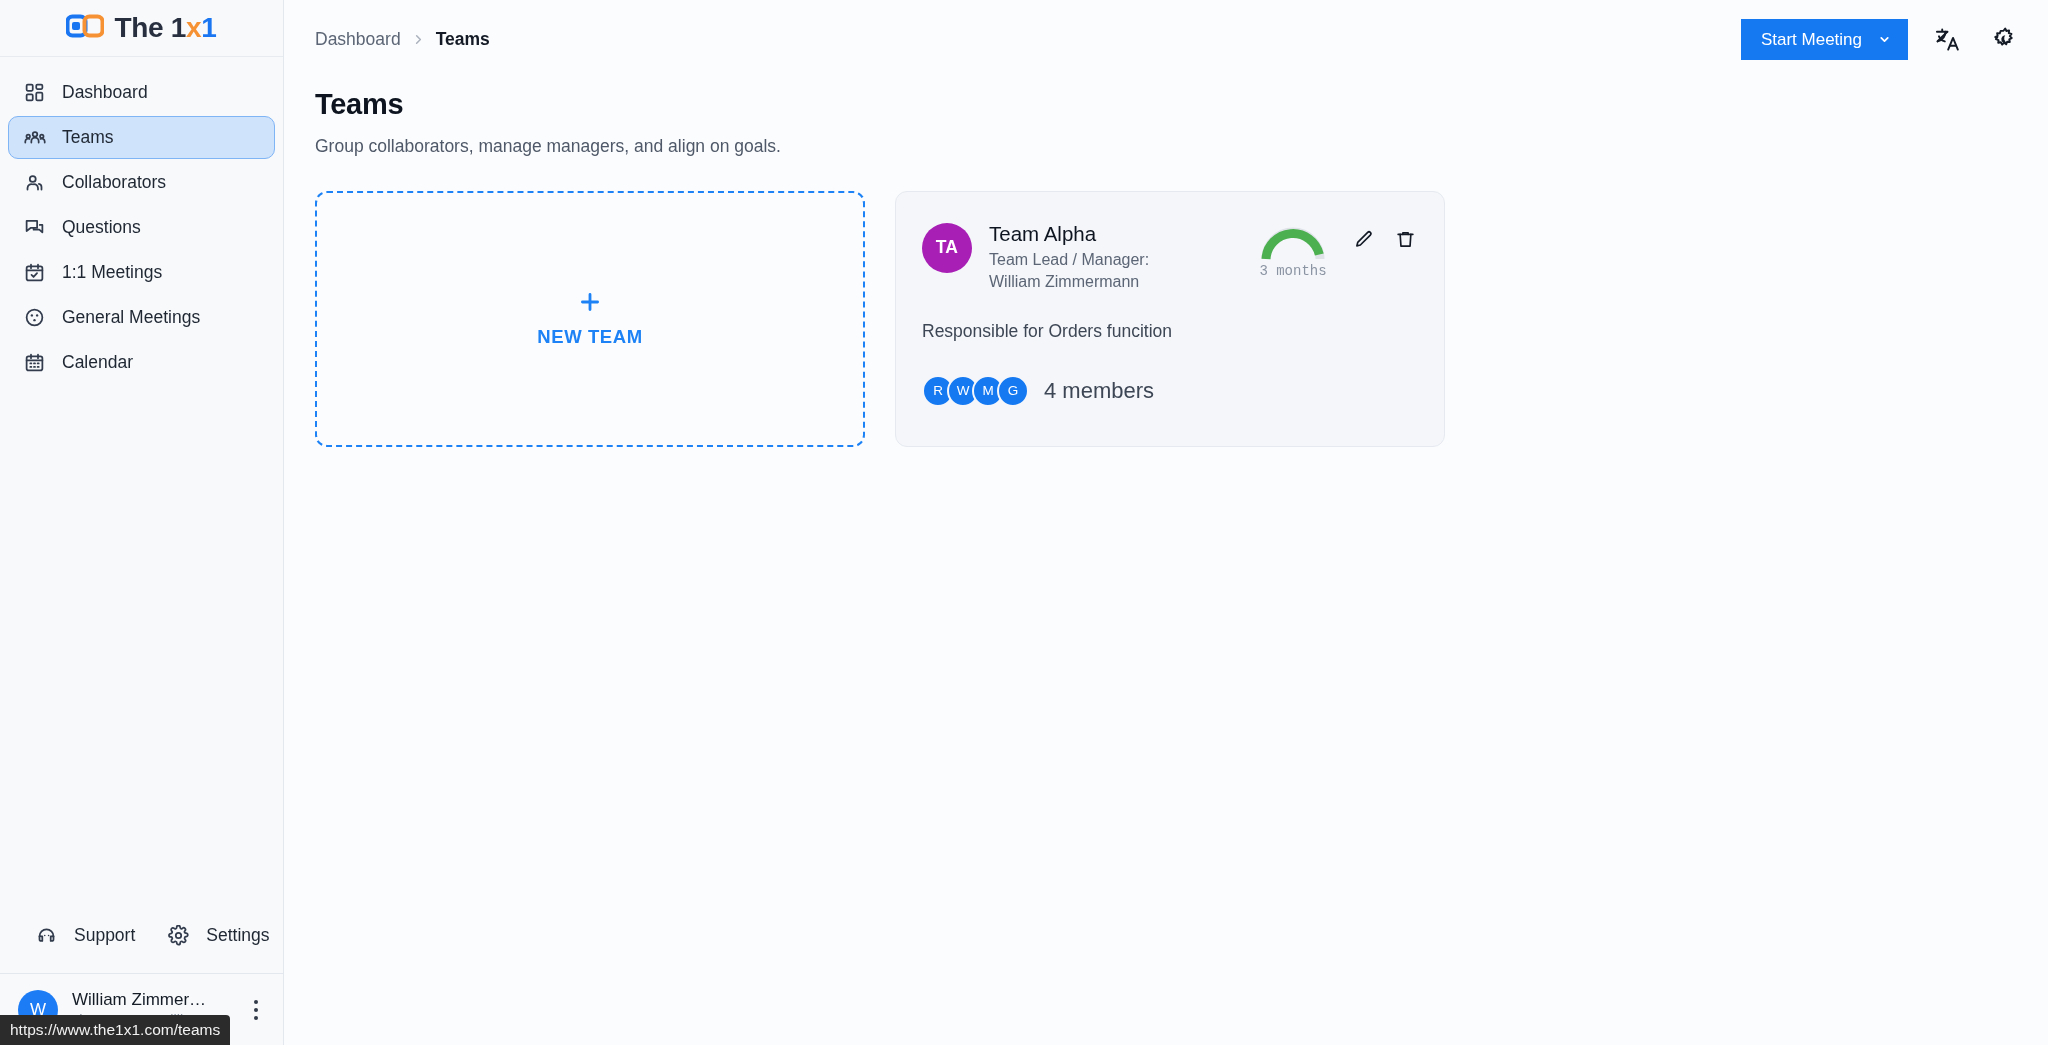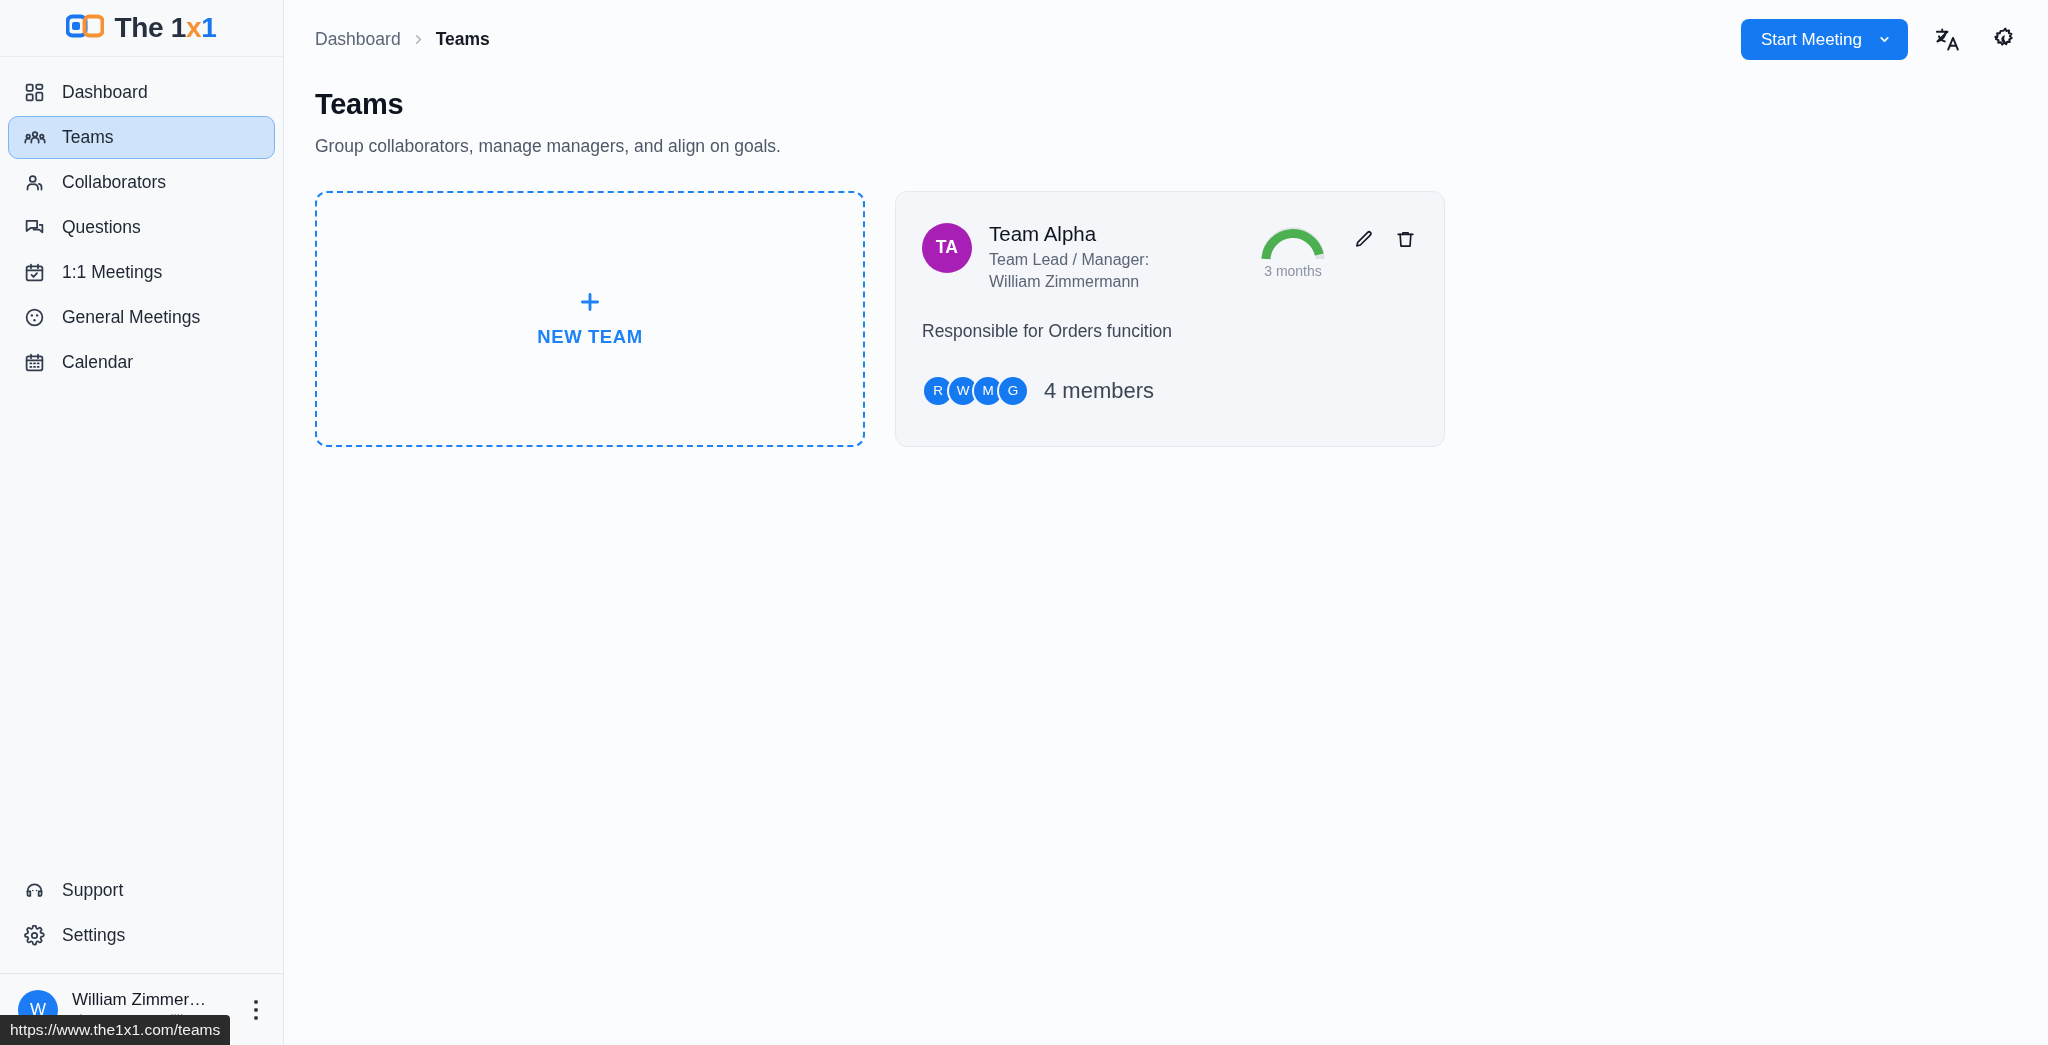--- a/index.html
+++ b/index.html
@@ -88,23 +88,23 @@
     display: flex;
     align-items: center;
     justify-content: center;
     color: #323c4d;
   }
   .nav-icon svg { display: block; }
 
   .nav-spacer { flex: 1 1 auto; }
 
   .nav-bottom {
-    padding: 0 8px 16px 8px;
-    display: flex;
-    flex-direction: column;
+    padding: 0 8px 16px 20px;
+    display: flex;
+    flex-direction: row;
     gap: 2px;
   }
 
   .user-bar {
     border-top: 1px solid #e3e8ef;
     height: 72px;
     flex: 0 0 72px;
     display: flex;
     align-items: center;
     padding: 0 14px 0 18px;
@@ -209,21 +209,21 @@
     align-items: center;
     gap: 22px;
   }
   .btn-primary {
     display: flex;
     align-items: center;
     gap: 16px;
     height: 41px;
     padding: 0 17px 0 20px;
     background: #1579f2;
-    border-radius: 8px;
+    border-radius: 0;
     color: #fff;
     font-size: 17px;
     cursor: pointer;
     white-space: nowrap;
     border: none;
     font-family: "Liberation Sans", sans-serif;
   }
   .icon-btn {
     width: 34px;
     height: 34px;
@@ -343,20 +343,21 @@
     align-items: center;
     margin-top: 2px;
     margin-right: 6px;
   }
   .gauge-caption {
     font-size: 14px;
     color: #8b94a3;
     margin-top: 1px;
     line-height: 1;
     white-space: nowrap;
+    font-family: Liberation Mono, monospace;
   }
   .card-actions {
     display: flex;
     align-items: flex-start;
     gap: 16px;
     flex: 0 0 auto;
     margin-top: 6px;
   }
   .act-btn {
     width: 26px;

